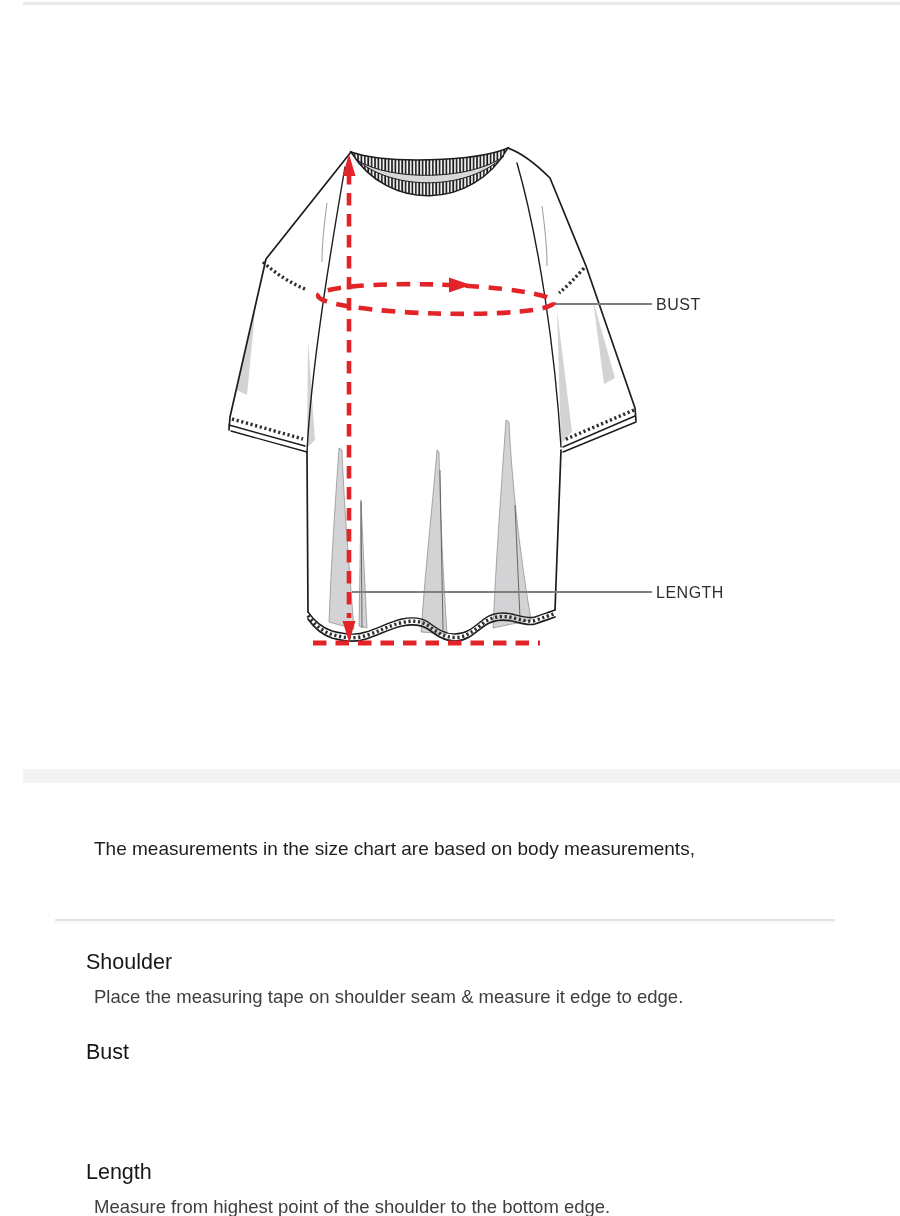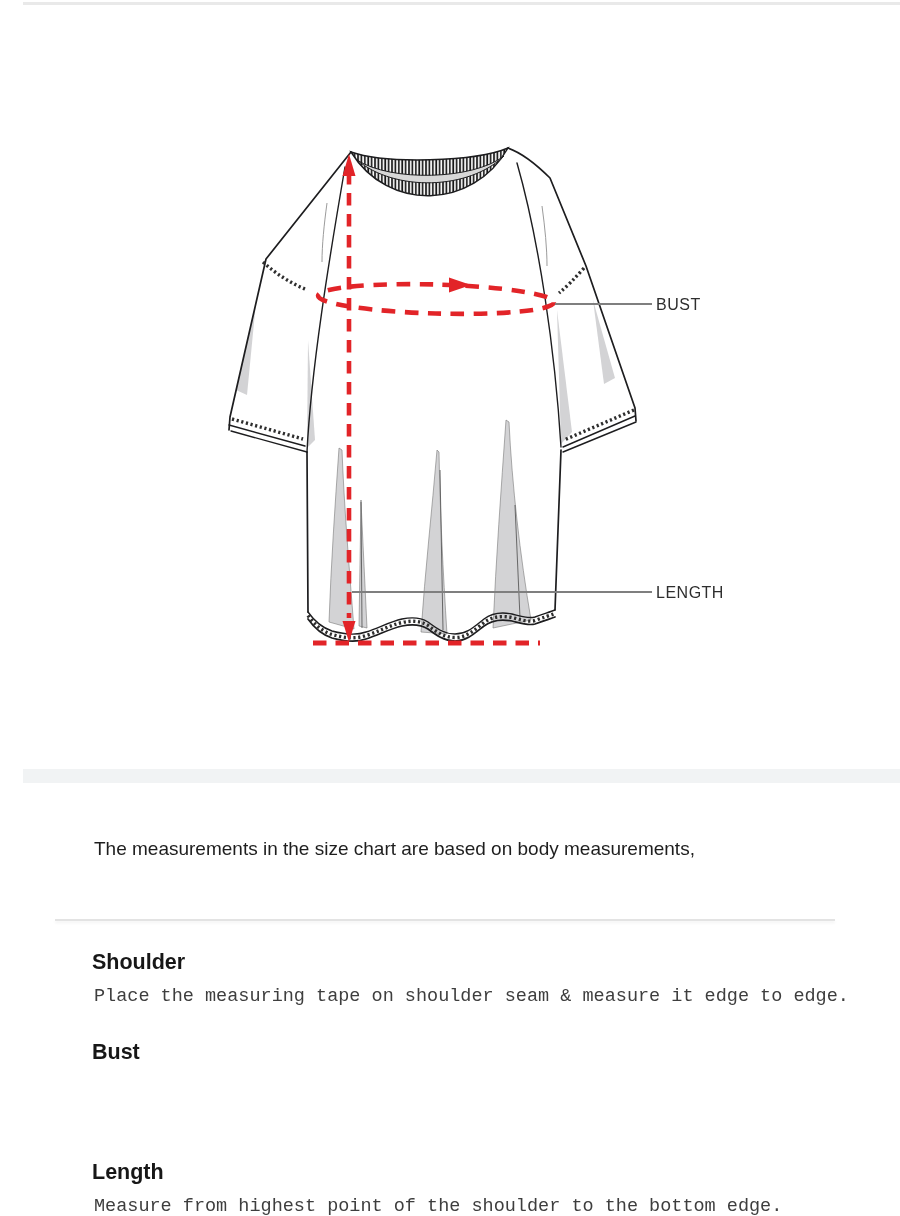--- a/index.html
+++ b/index.html
@@ -5,22 +5,22 @@
   html,body{margin:0;padding:0;background:#fff;}
   .page{position:relative;width:900px;height:1216px;background:#fff;overflow:hidden;
         font-family:"Liberation Sans",sans-serif;margin-left:23px;}
   .top-strip{position:absolute;left:0;top:2px;width:900px;height:3px;background:#e9e9e9;}
   .diagram-wrap{position:absolute;left:0;top:0;width:900px;height:770px;}
   .section-band{position:absolute;left:0;top:769px;width:894px;height:14px;background:#f1f3f4;}
   .note{position:absolute;left:71px;top:833px;font-size:19px;line-height:31px;color:#1e1e1e;text-align:center;}
   .note .line{white-space:pre;}
   .rule{position:absolute;left:32px;top:919px;width:780px;height:1.5px;background:#e3e3e3;
         box-shadow:0 2px 3px rgba(0,0,0,.06);}
-  .sec-title{position:absolute;left:69px;font-size:21.5px;color:#171717;line-height:26px;font-weight:bold;}
-  .sec-desc{position:absolute;left:71px;font-size:18.5px;line-height:31px;color:#3e3e3e;font-family:Liberation Mono, monospace;}
+  .sec-title{position:absolute;left:63px;font-size:21.5px;color:#171717;line-height:26px;}
+  .sec-desc{position:absolute;left:71px;font-size:18.5px;line-height:31px;color:#3e3e3e;}
   .sec-desc .line{white-space:pre;}
   
   .outline{stroke:var(--outline);fill:none;stroke-width:1.7;stroke-linejoin:round;stroke-linecap:round;}
   .thin{stroke-width:1.4;}
   .stitch{stroke:#2e2e2e;stroke-dasharray:2.2 2.6;fill:none;stroke-width:3.4;}
   .fold{fill:var(--fold-gray);stroke:#787878;stroke-width:.6;}
   .shade{fill:var(--fold-gray);stroke:none;}
   .crease{stroke:#5a5a5a;stroke-width:.9;fill:none;}
   .faint{stroke:#909090;stroke-width:.9;fill:none;}
   .red-dash{stroke:var(--measure-red);fill:none;stroke-width:4.6;stroke-dasharray:12.5 8.5;}

